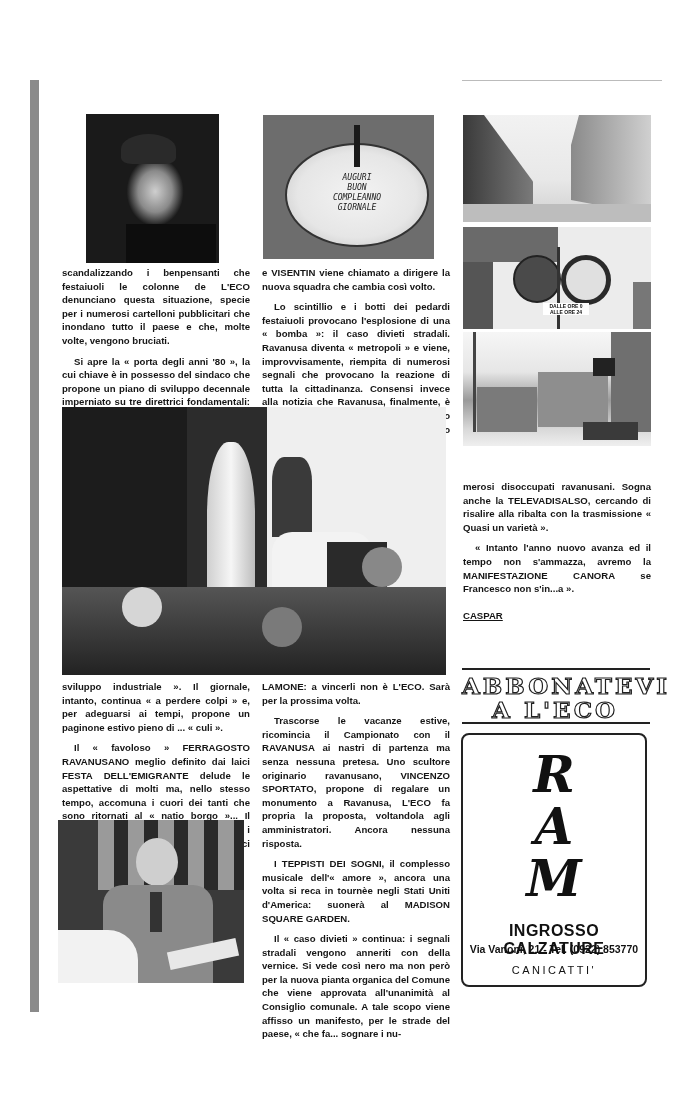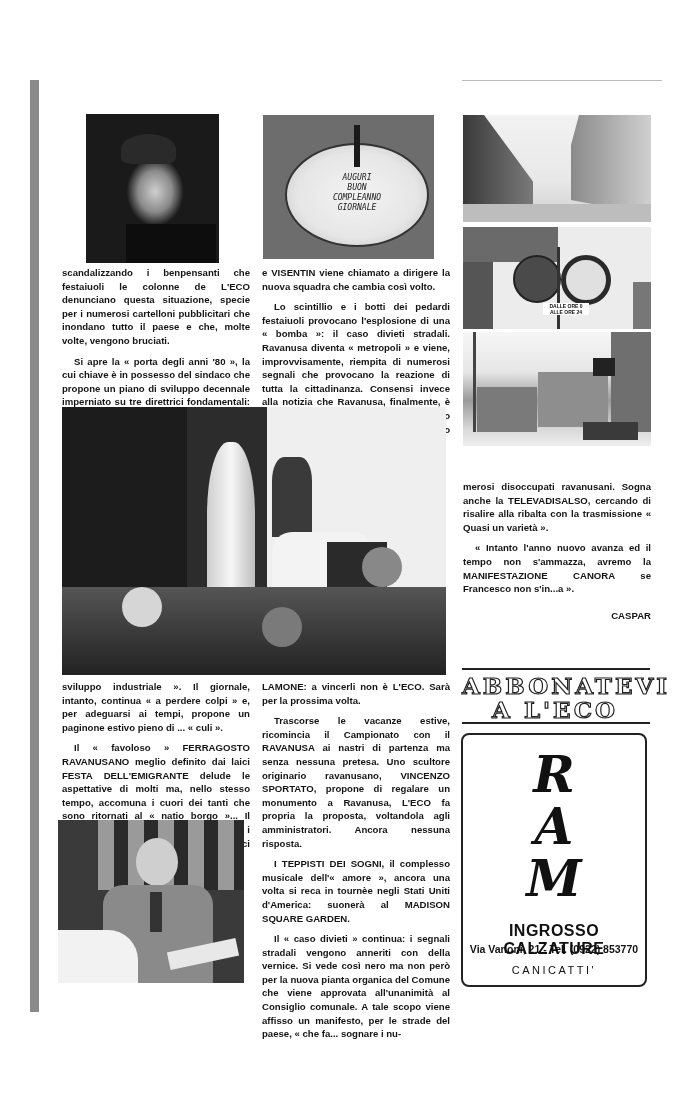--- a/index.html
+++ b/index.html
@@ -5,21 +5,21 @@
   html,body{margin:0;padding:0;background:#fff;}
   body{width:694px;height:1093px;position:relative;overflow:hidden;font-family:"Liberation Sans",sans-serif;color:#111;}
   .abs{position:absolute;}
   .bar-left{left:30px;top:80px;width:9px;height:932px;background:#8a8a8a;}
   .top-rule{left:462px;top:80px;width:200px;height:1px;background:#bbb;}
   .photo{position:absolute;overflow:hidden;}
   .col{position:absolute;font-size:9.6px;line-height:13.6px;font-weight:bold;text-align:justify;color:#151515;}
   .col p{margin:0 0 7px 0;}
   .col p.cont{text-indent:0;}
   .col p.ind{text-indent:12px;}
-  .sig{text-align:right;margin-top:-3px;}
+  .sig{text-align:left;margin-top:-3px;text-decoration:underline;}
   .rule{position:absolute;height:1.5px;background:#222;}
   .abbon{position:absolute;left:462px;width:186px;text-align:center;font-family:"DejaVu Serif",serif;font-size:23px;letter-spacing:3px;color:#fff;-webkit-text-stroke:1.2px #222;line-height:26px;font-weight:bold;}
   .ad{position:absolute;left:461px;top:733px;width:186px;height:254px;border:2px solid #222;border-radius:8px;box-sizing:border-box;}
   .ram{position:absolute;left:0;width:100%;text-align:center;font-family:"DejaVu Serif",serif;font-style:italic;font-weight:bold;font-size:50px;color:#111;}
   .ad-line{position:absolute;left:0;width:100%;text-align:center;color:#111;}
 </style>
 </head>
 <body>
 
 <div class="abs bar-left"></div>

